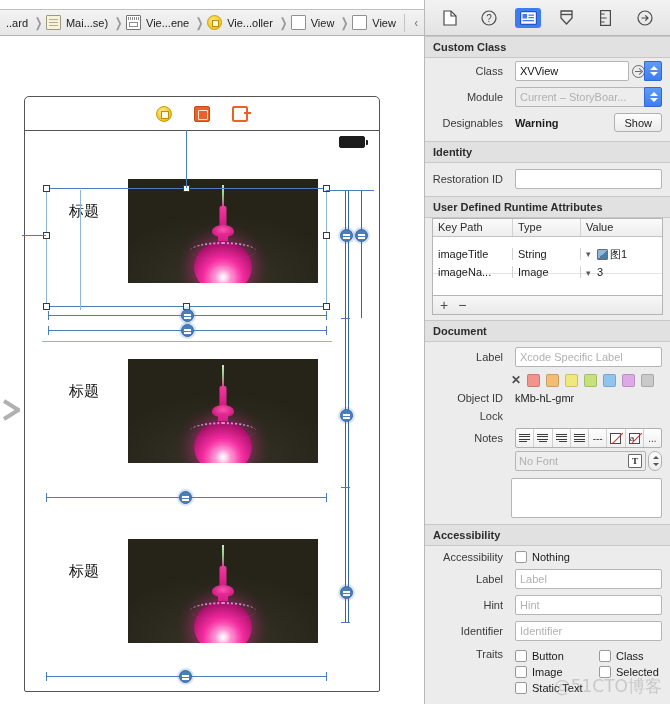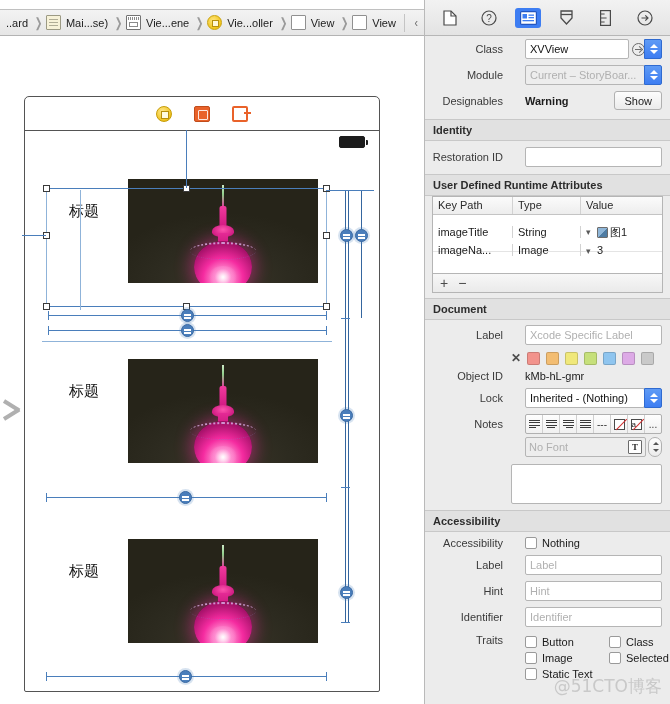--- a/index.html
+++ b/index.html
@@ -305,21 +305,21 @@
   .sect-head {
     background: #e1e1e1;
     border-top: 1px solid #c8c8c8;
     border-bottom: 1px solid #c8c8c8;
     padding: 4px 8px;
     font-weight: bold; font-size: 11px; color: #2c2c2c;
   }
   .row {
     display: flex; align-items: center;
     padding: 3px 8px 3px 0;
-    gap: 22px;
+    gap: 12px;
   }
   .rlab {
     width: 78px; min-width: 78px;
     text-align: right; color: #3a3a3a;
     font-size: 11px;
   }
   .rfield { flex: 1; display: flex; align-items: center; }
   .tfield {
     flex: 1; height: 20px;
     background: #ffffff;
@@ -692,20 +692,21 @@
         </svg>
       </div>
       <div class="insp-tab">
         <svg width="16" height="16" viewBox="0 0 16 16">
           <circle cx="8" cy="8" r="7" fill="none" stroke="#4a4a4a" stroke-width="1.2"></circle>
           <path d="M4.5 8h6M8.3 5.4L11 8l-2.7 2.6" fill="none" stroke="#4a4a4a" stroke-width="1.2"></path>
         </svg>
       </div>
     </div>
 
+    <div class="sect-head">Custom Class</div>
     <div class="row">
       <div class="rlab">Class</div>
       <div class="rfield">
         <div class="tfield">XVView</div>
         <div class="circ-arrow"></div>
         <div class="combo-arrows"></div>
       </div>
     </div>
     <div class="row">
       <div class="rlab">Module</div>
@@ -776,24 +777,20 @@
       <span class="sw" style="background:#8fc5ef;"></span>
       <span class="sw" style="background:#ddaae6;"></span>
       <span class="sw" style="background:#c9c9c9;"></span>
     </div>
     <div class="row" style="padding-top:1px;">
       <div class="rlab">Object ID</div>
       <div class="rfield">kMb-hL-gmr</div>
     </div>
     <div class="row">
       <div class="rlab">Lock</div>
-      <div class="rfield">
-        <div class="tfield">Inherited - (Nothing)</div>
-        <div class="combo-arrows"></div>
-      </div>
     </div>
     <div class="row">
       <div class="rlab">Notes</div>
       <div class="rfield">
         <div class="notes-bar">
           <span class="nbtn">
               <span class="nlines">
                 <i></i>
                 <i></i>
                 <i></i>

